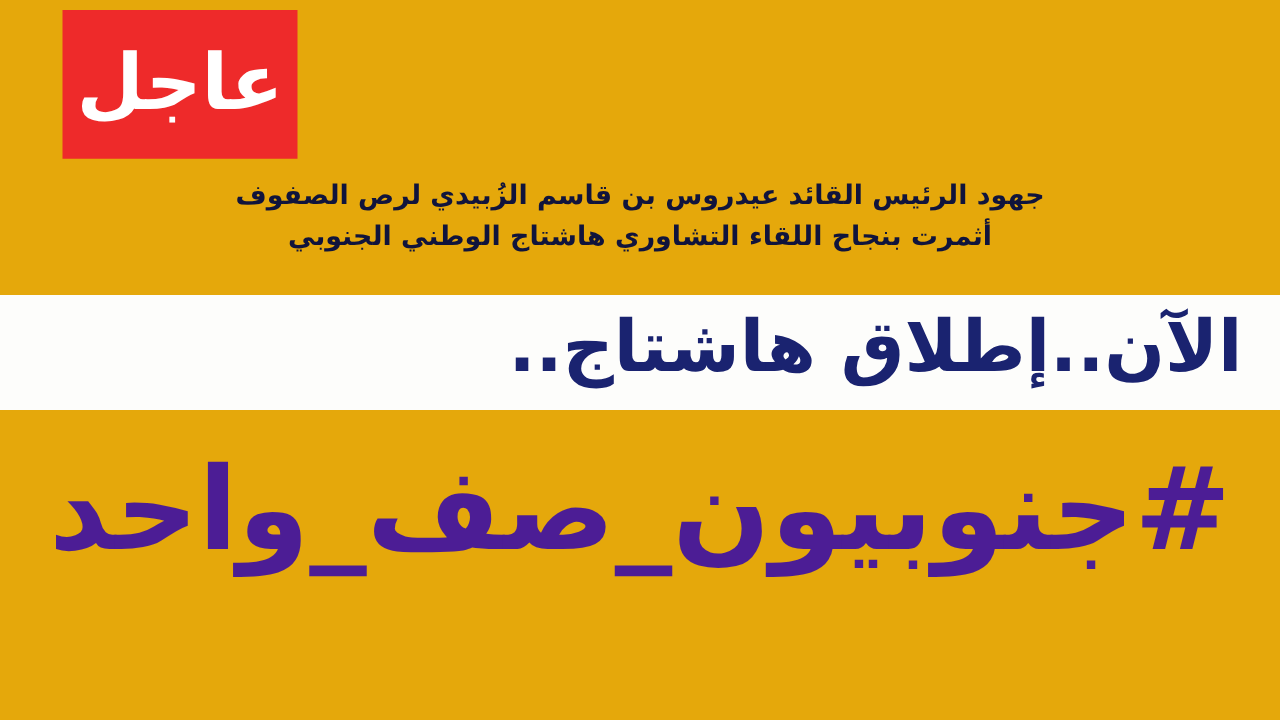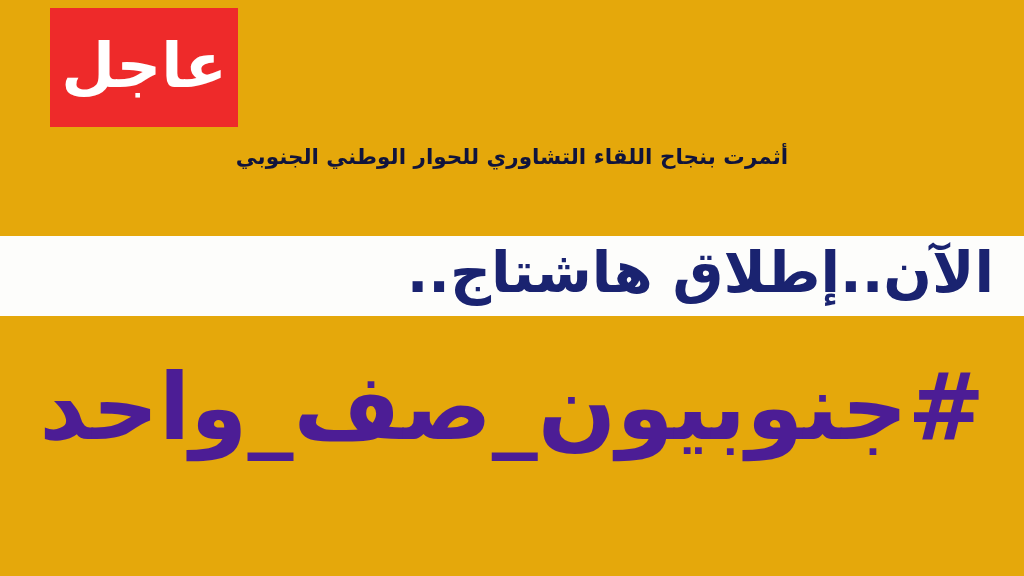--- a/index.html
+++ b/index.html
@@ -72,21 +72,21 @@
     direction:rtl;
     unicode-bidi:isolate;
   }
 
   
   .band {
     position:absolute;
     left:0;
     top:236px;
     width:1024px;
-    height:80px;
+    height:92px;
     background:#FDFDFB;
     display:flex;
     align-items:center;
     justify-content:flex-start;
     padding-right:30px;
     overflow:hidden;
   }
   .band-text {
     color:#1A2370;
     font-size:57px;
@@ -124,21 +124,22 @@
 </head>
 <body>
 
 <div class="poster">
 
   <div class="badge">
     <span class="badge-label">عاجل</span>
   </div>
 
   <div class="headline">
-    <span class="headline-line">أثمرت بنجاح اللقاء التشاوري للحوار الوطني الجنوبي</span>
+    <span class="headline-line">جهود الرئيس القائد عيدروس بن قاسم الزُبيدي لرص الصفوف</span>
+    <span class="headline-line">أثمرت بنجاح اللقاء التشاوري هاشتاج الوطني الجنوبي</span>
   </div>
 
   <div class="band">
     <span class="band-text">الآن..إطلاق هاشتاج..</span>
   </div>
 
   <div class="hashtag-wrap">
     <span class="hashtag">#جنوبيون_صف_واحد</span>
   </div>
 

